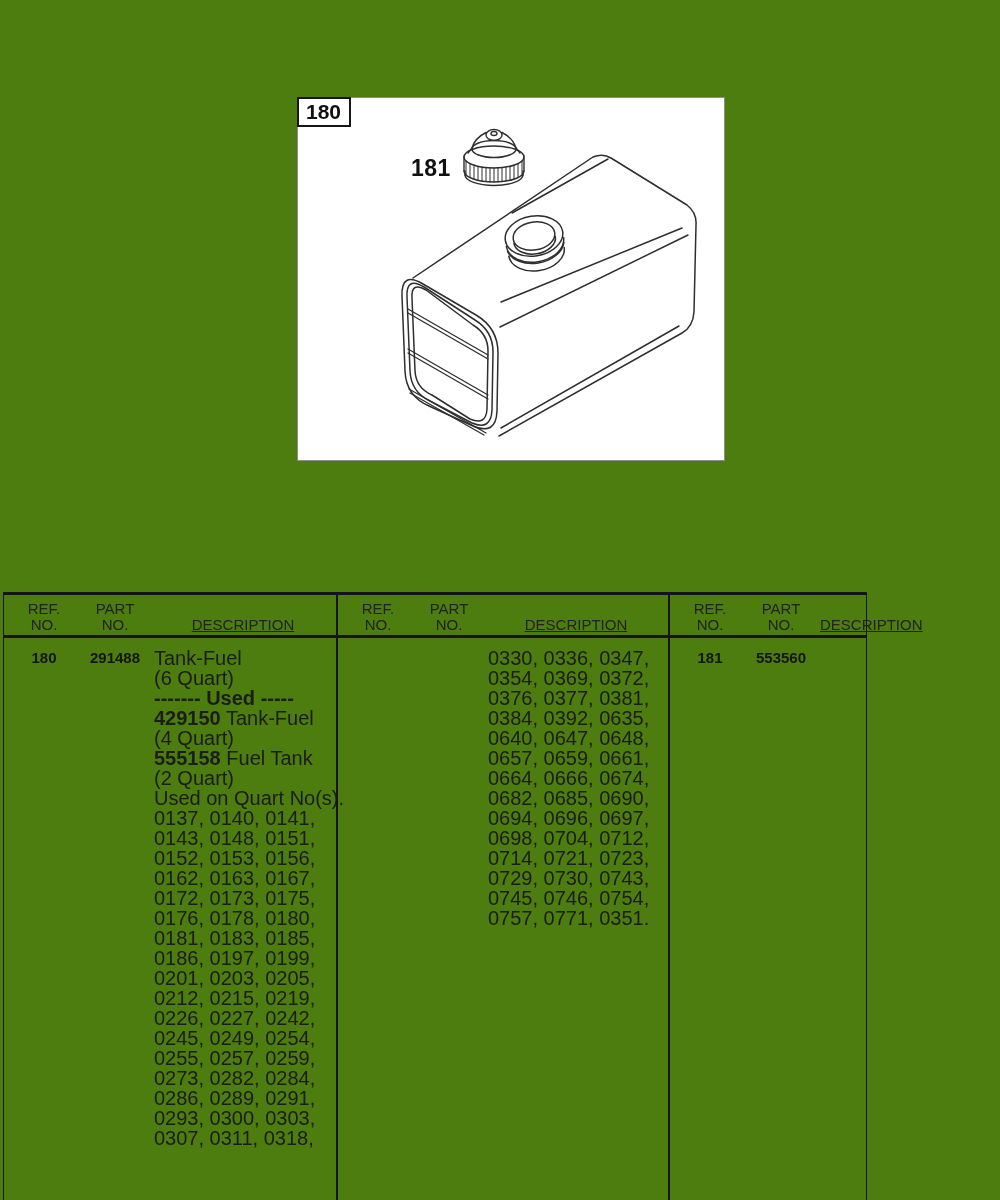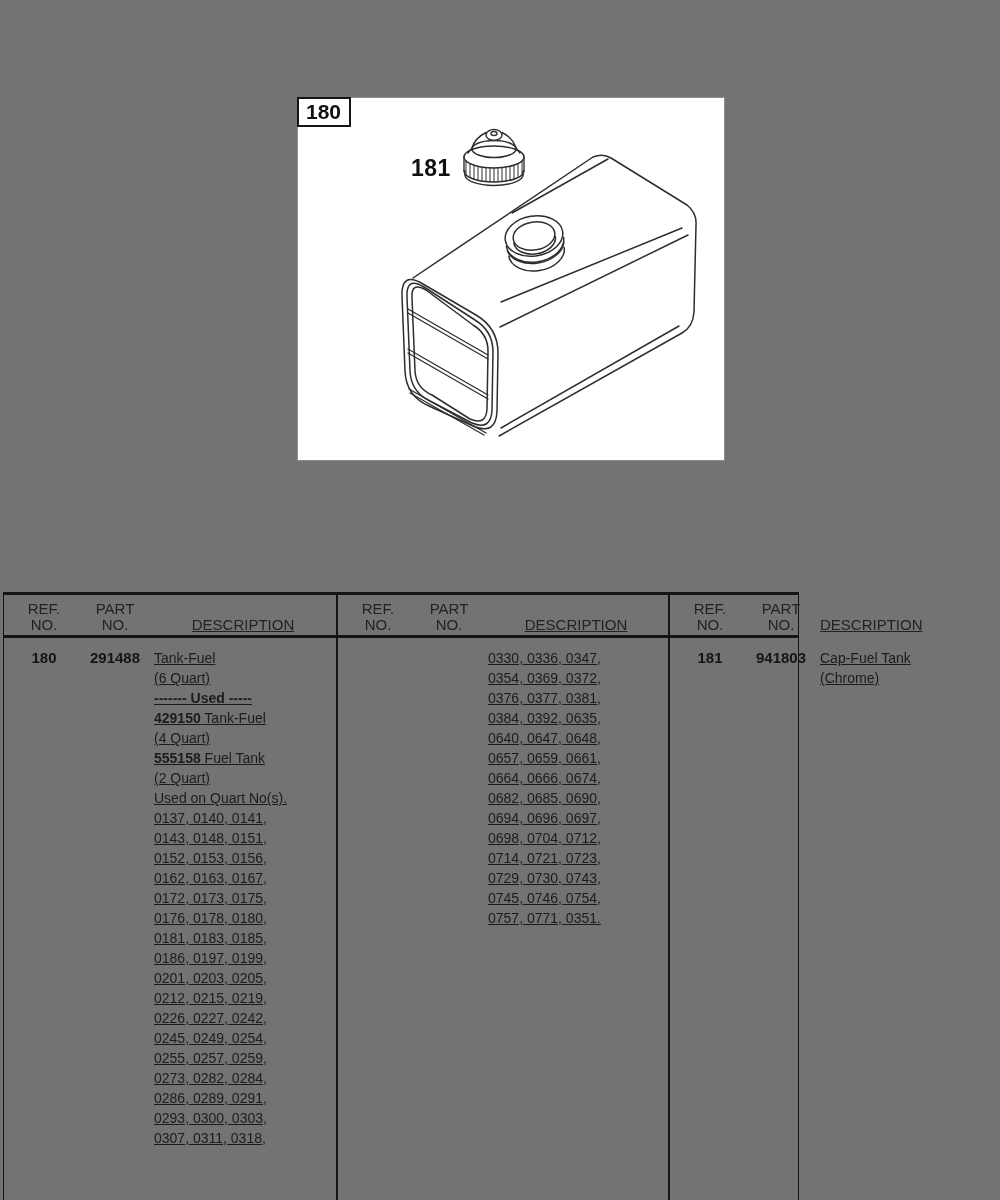--- a/index.html
+++ b/index.html
@@ -1,50 +1,50 @@
 <!DOCTYPE html>
 <html><head>
 <meta charset="utf-8">
 <style>
   html,body{margin:0;padding:0;background:#ffffff;}
   .page{
-    position:relative;width:1000px;height:1200px;background:#737373;overflow:hidden;
+    position:relative;width:1000px;height:1200px;background:#4d7c0f;overflow:hidden;
     font-family:"Liberation Sans","DejaVu Sans",sans-serif;color:#1c1c1c;
   }
   
   .figure-frame{
     position:absolute;left:297px;top:97px;width:426px;height:362px;
     border:1.5px solid #8a8f8a;background:#fff;
   }
   .figure-frame svg{position:absolute;left:0;top:0;}
   .figure-label{
     position:absolute;left:-1.5px;top:-1.5px;width:50px;height:26px;
     border:2.5px solid #161616;background:#fff;
     font-weight:bold;font-size:21px;line-height:26px;text-align:center;color:#111;
   }
   .cap-callout{
     position:absolute;left:113px;top:57px;
     font-weight:bold;font-size:23px;color:#111;letter-spacing:0.5px;
   }
   
   .parts-table{
-    position:absolute;left:3px;top:592px;width:796px;height:608px;
+    position:absolute;left:3px;top:592px;width:864px;height:608px;
     border-top:3px solid #151515;border-left:1.5px solid #151515;border-right:1.5px solid #151515;
     display:flex;flex-direction:column;box-sizing:border-box;
   }
   .thead{display:grid;grid-template-columns:332px 332px 1fr;height:40px;border-bottom:3px solid #151515;}
   .tbody{flex:1;display:grid;grid-template-columns:332px 332px 1fr;min-height:0;}
   .sec{display:grid;grid-template-columns:64px 78px 1fr;box-sizing:border-box;}
   .sec.mid,.sec.right{border-left:2px solid #151515;}
   .sec-head{padding:6px 4px 0 8px;align-content:start;}
   .sec-body{padding:10px 4px 0 8px;align-content:start;align-items:start;}
   .hc{font-size:15px;line-height:16px;text-align:center;color:#222;display:flex;flex-direction:column;justify-content:flex-end;}
   .hc.desc{display:block;line-height:16px;padding-top:16px;text-decoration:underline;}
   .cell-ref,.cell-part{font-size:15px;line-height:20px;font-weight:bold;text-align:center;color:#151515;}
-  .cell-desc{font-size:14px;line-height:20px;color:#1c1c1c;text-decoration:underline;}
+  .cell-desc{font-size:20px;line-height:20px;color:#1c1c1c;}
   .desc-line{white-space:pre;}
   .desc-line .b{font-weight:bold;}
 </style>
 </head>
 <body>
 
 <div class="page">
 
   <div class="figure-frame">
 
@@ -209,22 +209,18 @@
             <div class="desc-line"><span>0694, 0696, 0697,</span></div>
             <div class="desc-line"><span>0698, 0704, 0712,</span></div>
             <div class="desc-line"><span>0714, 0721, 0723,</span></div>
             <div class="desc-line"><span>0729, 0730, 0743,</span></div>
             <div class="desc-line"><span>0745, 0746, 0754,</span></div>
             <div class="desc-line"><span>0757, 0771, 0351.</span></div>
           </div>
       </div>
       <div class="sec sec-body right">
         <div class="cell-ref">181</div>
-        <div class="cell-part">941803</div>
-        <div class="cell-desc">
-            <div class="desc-line"><span>Cap-Fuel Tank</span></div>
-            <div class="desc-line"><span>(Chrome)</span></div>
-          </div>
+        <div class="cell-part">553560</div>
       </div>
     </div>
 
   </div>
 </div>
 
 </body></html>

